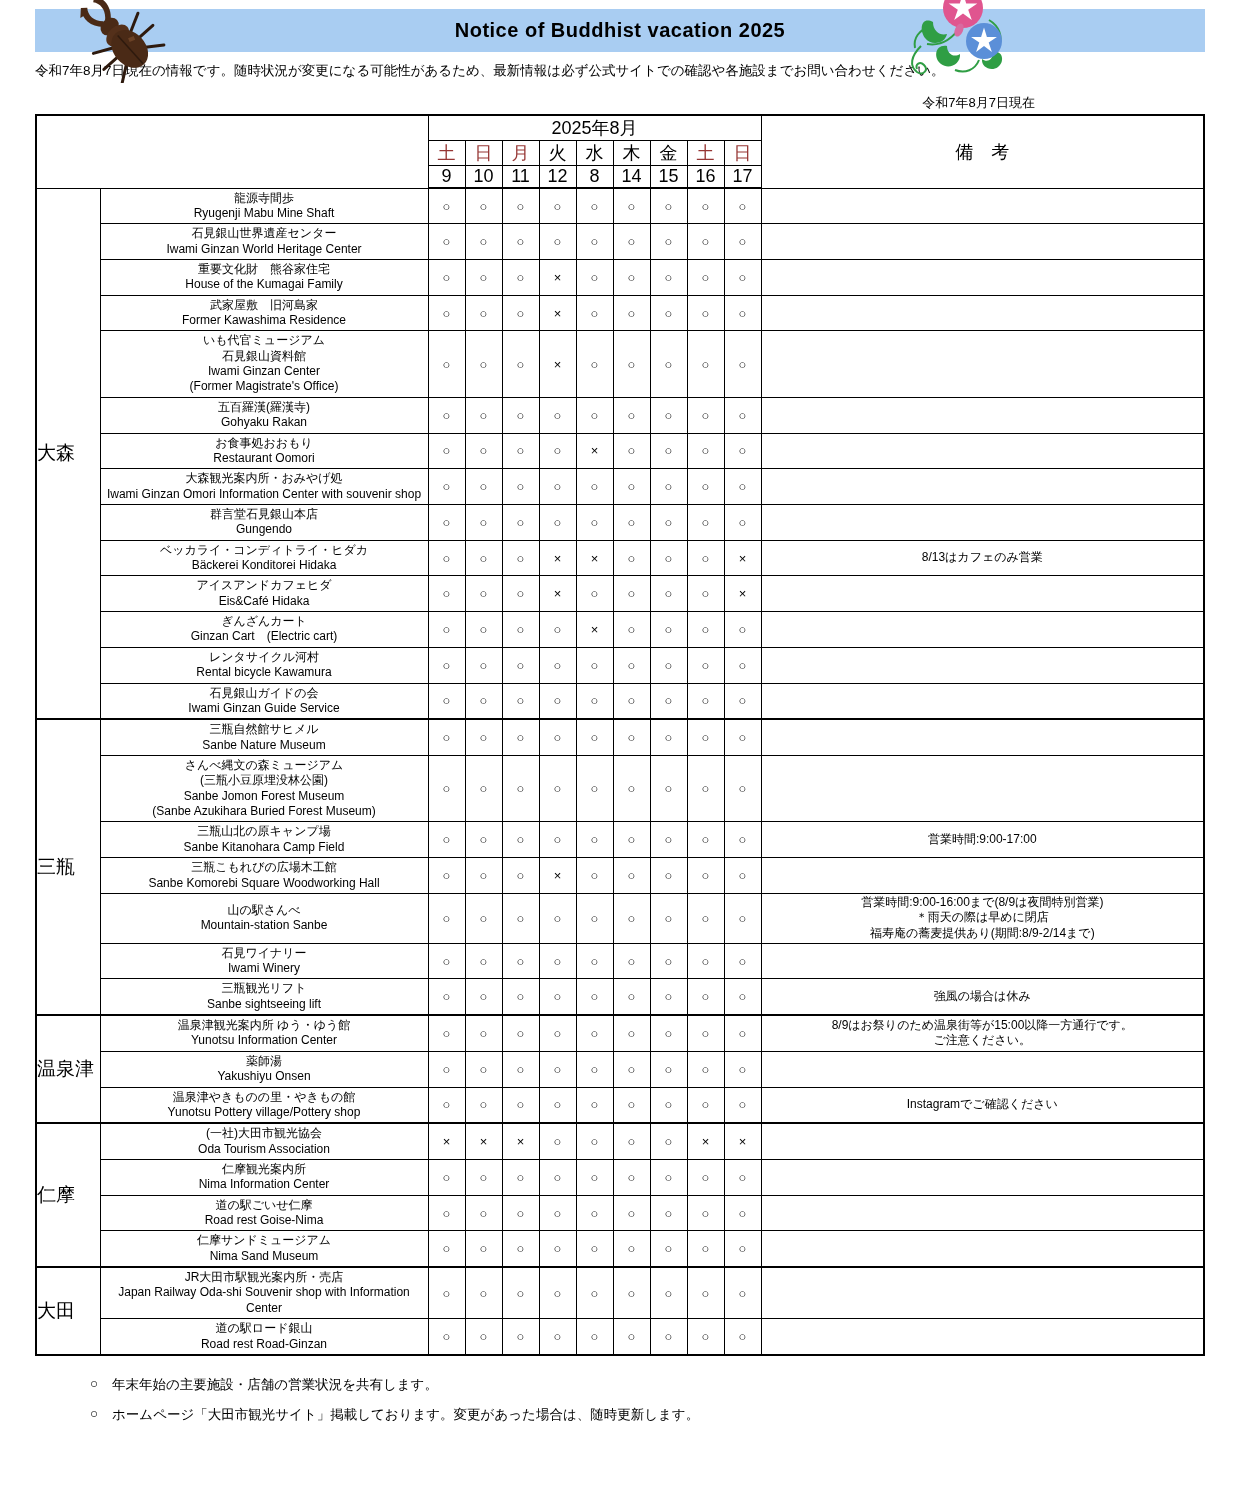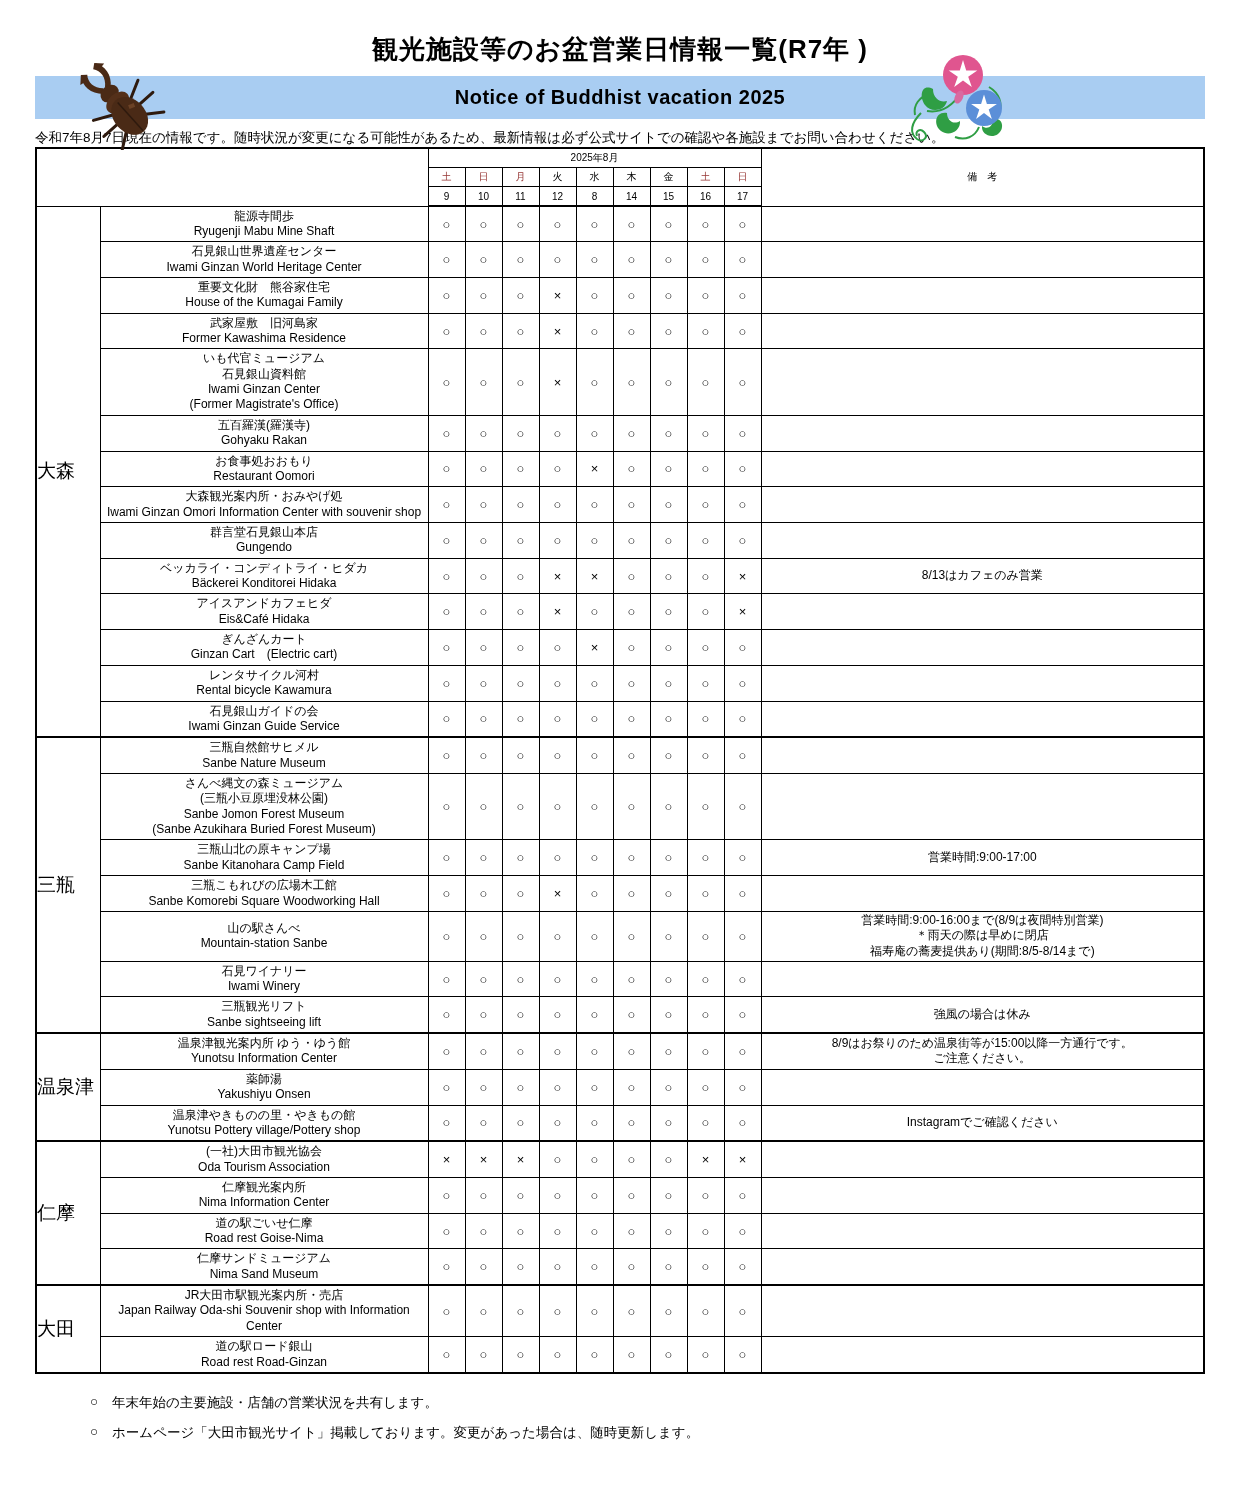--- a/index.html
+++ b/index.html
@@ -10,39 +10,38 @@
   .banner-wrap{position:relative;margin-top:9px;}
   .banner{height:43px;display:flex;align-items:center;justify-content:center;
           font-size:20px;font-weight:bold;letter-spacing:.5px;}
   .beetle{position:absolute;left:28px;top:-24px;z-index:2;}
   .flowers{position:absolute;right:190px;top:-23px;z-index:2;}
   .note-jp{margin-top:10px;font-size:13.5px;}
   .note-en{margin-top:5px;font-size:13.5px;}
   .as-of{margin-top:14px;margin-bottom:2px;text-align:right;padding-right:170px;font-size:13px;}
   table.schedule{width:1170px;border-collapse:collapse;table-layout:fixed;border:2px solid #000;}
   .schedule th,.schedule td{border:1px solid #000;padding:0;}
-  .schedule thead th{font-weight:normal;height:18px;font-size:10px;text-align:center;}
+  .schedule thead th{font-weight:normal;height:18px;font-size:18px;text-align:center;}
   .schedule thead tr:last-child th{border-bottom:2px solid #000;}
   td.area{text-align:left;font-size:19px;}
   td.fname{text-align:center;padding:2px 5px;font-size:12px;line-height:1.28;}
   td.val{text-align:center;font-size:13px;height:34px;}
   td.remark{text-align:center;font-size:12px;line-height:1.3;padding:1px 4px;margin-left:12px;}
   tr.group-start td{border-top:2px solid #000;}
   .red{color:#963634;}
   .legend{margin-top:7px;text-align:right;padding-right:175px;font-size:13px;}
   .notes{margin-top:20px;margin-left:55px;font-size:13.5px;}
   .note-row{display:flex;margin-bottom:12px;}
   .note-bullet{width:22px;flex:0 0 22px;}
 </style>
 </head>
 <body>
 
 <div class="page">
 
-  <div class="title">観光施設等のお盆営業日情報一覧(R7年 )</div>
 
   <div class="banner-wrap">
     <div class="banner" style="background: rgb(169, 205, 242);">
       <span>Notice of Buddhist vacation 2025</span>
     </div>
 
     <svg class="beetle" width="112" height="98" viewBox="0 0 112 98">
       <g transform="rotate(-42 56 52)">
         <g stroke="#2e1a0e" stroke-width="3" stroke-linecap="round">
           <line x1="44" y1="56" x2="26" y2="47"></line>
@@ -77,20 +76,21 @@
       <path d="M102,66 C112,64 114,76 107,81 C100,86 90,81 91,73 C96,77 102,74 102,66 Z" fill="#2f9e44"></path>
       <circle cx="72" cy="22" r="20" fill="#e0558f"></circle>
       <polygon transform="translate(72,22)" fill="#ffffff" points="0,-15 3.2,-4.5 14.3,-4.6 5.2,1.7 8.8,12.1 0,5.5 -8.8,12.1 -5.2,1.7 -14.3,-4.6 -3.2,-4.5"></polygon>
       <circle cx="93" cy="55" r="18" fill="#5b8fd8"></circle>
       <polygon transform="translate(93,55)" fill="#ffffff" points="0,-13.5 2.9,-4.1 12.9,-4.1 4.7,1.5 7.9,10.9 0,5 -7.9,10.9 -4.7,1.5 -12.9,-4.1 -2.9,-4.1"></polygon>
       <ellipse cx="68" cy="44" rx="4" ry="7" fill="#d96aa0" transform="rotate(25 68 44)"></ellipse>
     </svg>
   </div>
 
   <div class="note-jp">令和7年8月7日現在の情報です。随時状況が変更になる可能性があるため、最新情報は必ず公式サイトでの確認や各施設までお問い合わせください。</div>
+  <div class="as-of">令和7年8月7日現在</div>
 
   <table class="schedule">
     <colgroup>
       <col style="width:64px">
         <col style="width:328px">
       <col style="width:37px">
         <col style="width:37px">
         <col style="width:37px">
       <col style="width:37px">
         <col style="width:37px">
@@ -438,21 +438,21 @@
           <td class="val">○</td>
           <td class="val">○</td>
           <td class="val">○</td>
           <td class="val">○</td>
           <td class="val">○</td>
           <td class="val">○</td>
           <td class="val">○</td>
           <td class="remark">
             <div>営業時間:9:00-16:00まで(8/9は夜間特別営業)</div>
             <div>＊雨天の際は早めに閉店</div>
-            <div>福寿庵の蕎麦提供あり(期間:8/5-8/14まで)</div>
+            <div>福寿庵の蕎麦提供あり(期間:8/9-2/14まで)</div>
           </td>
         </tr>
         <tr>
           <td class="fname">
             <div>石見ワイナリー</div>
             <div>Iwami Winery</div>
           </td>
           <td class="val">○</td>
           <td class="val">○</td>
           <td class="val">○</td>

